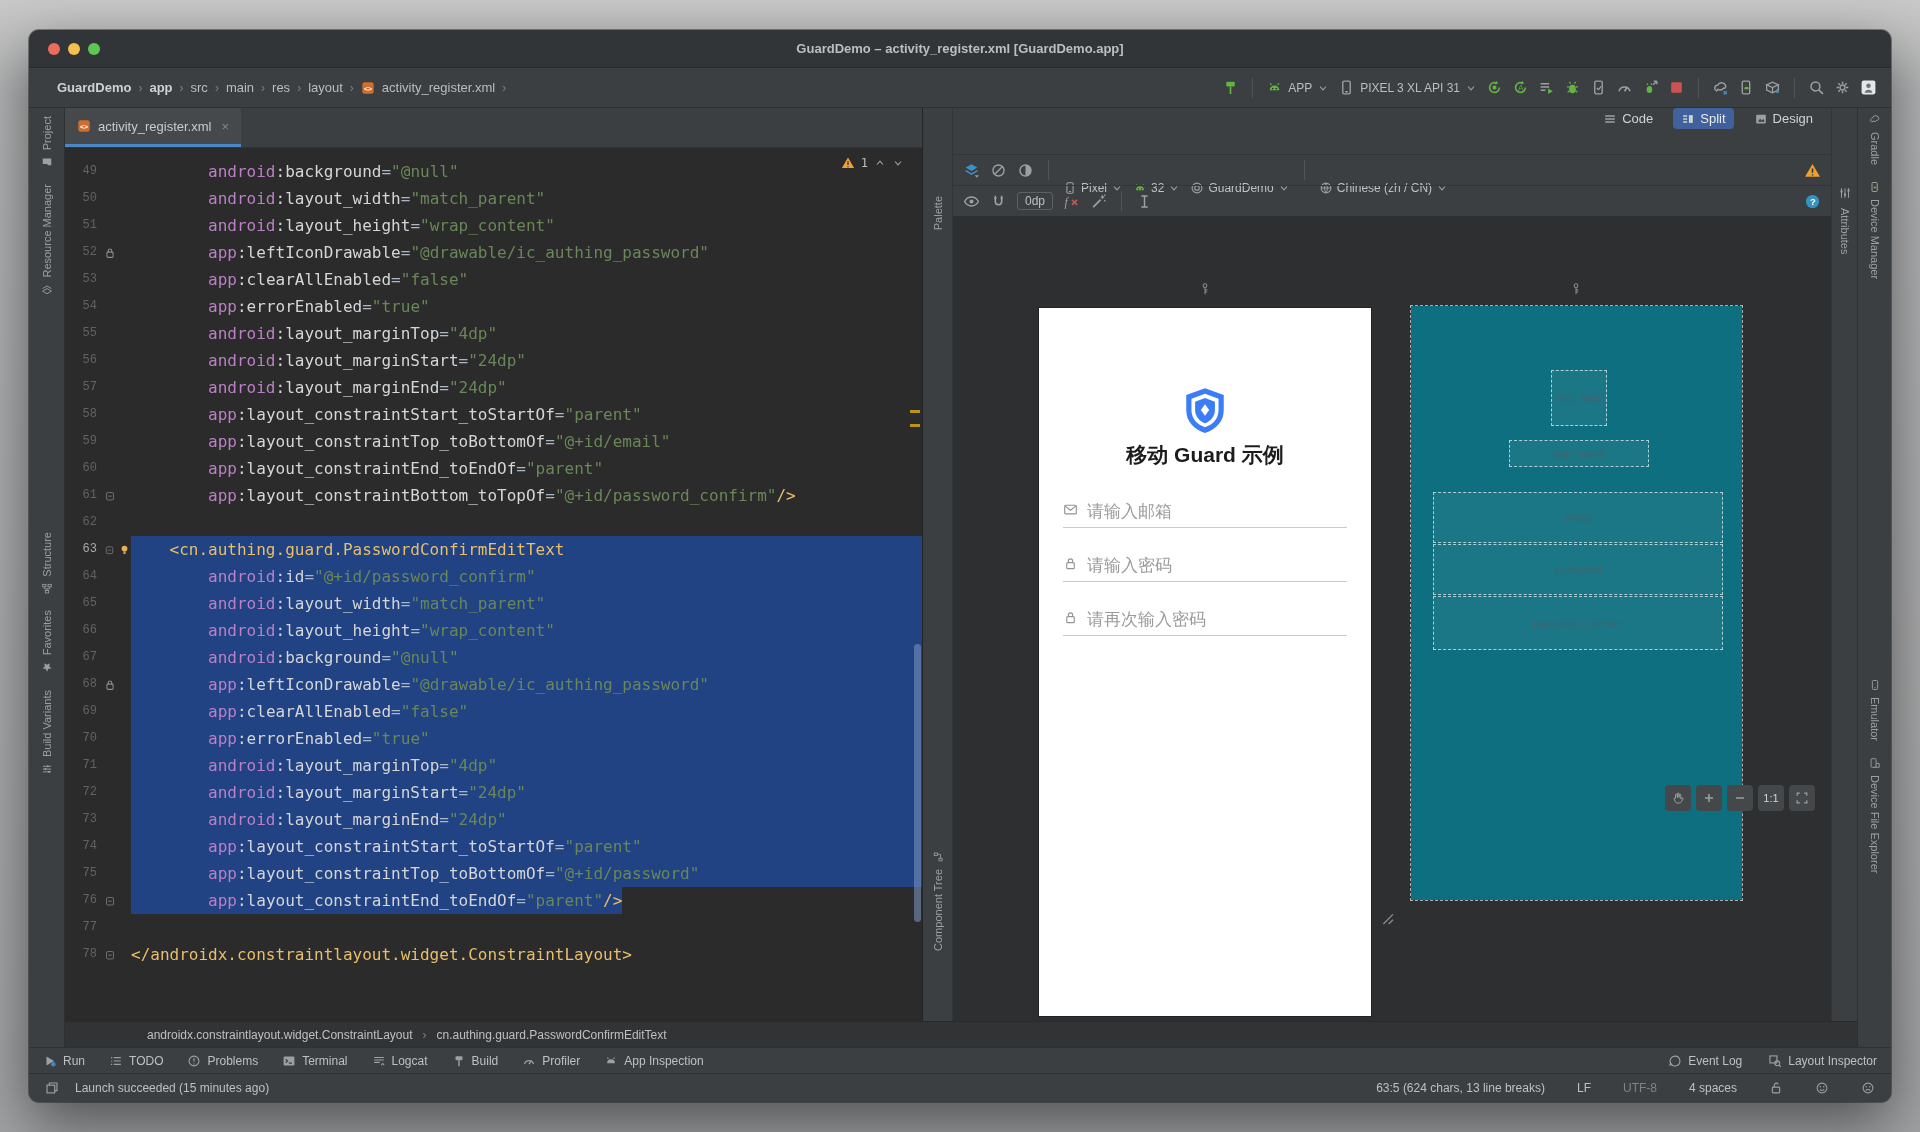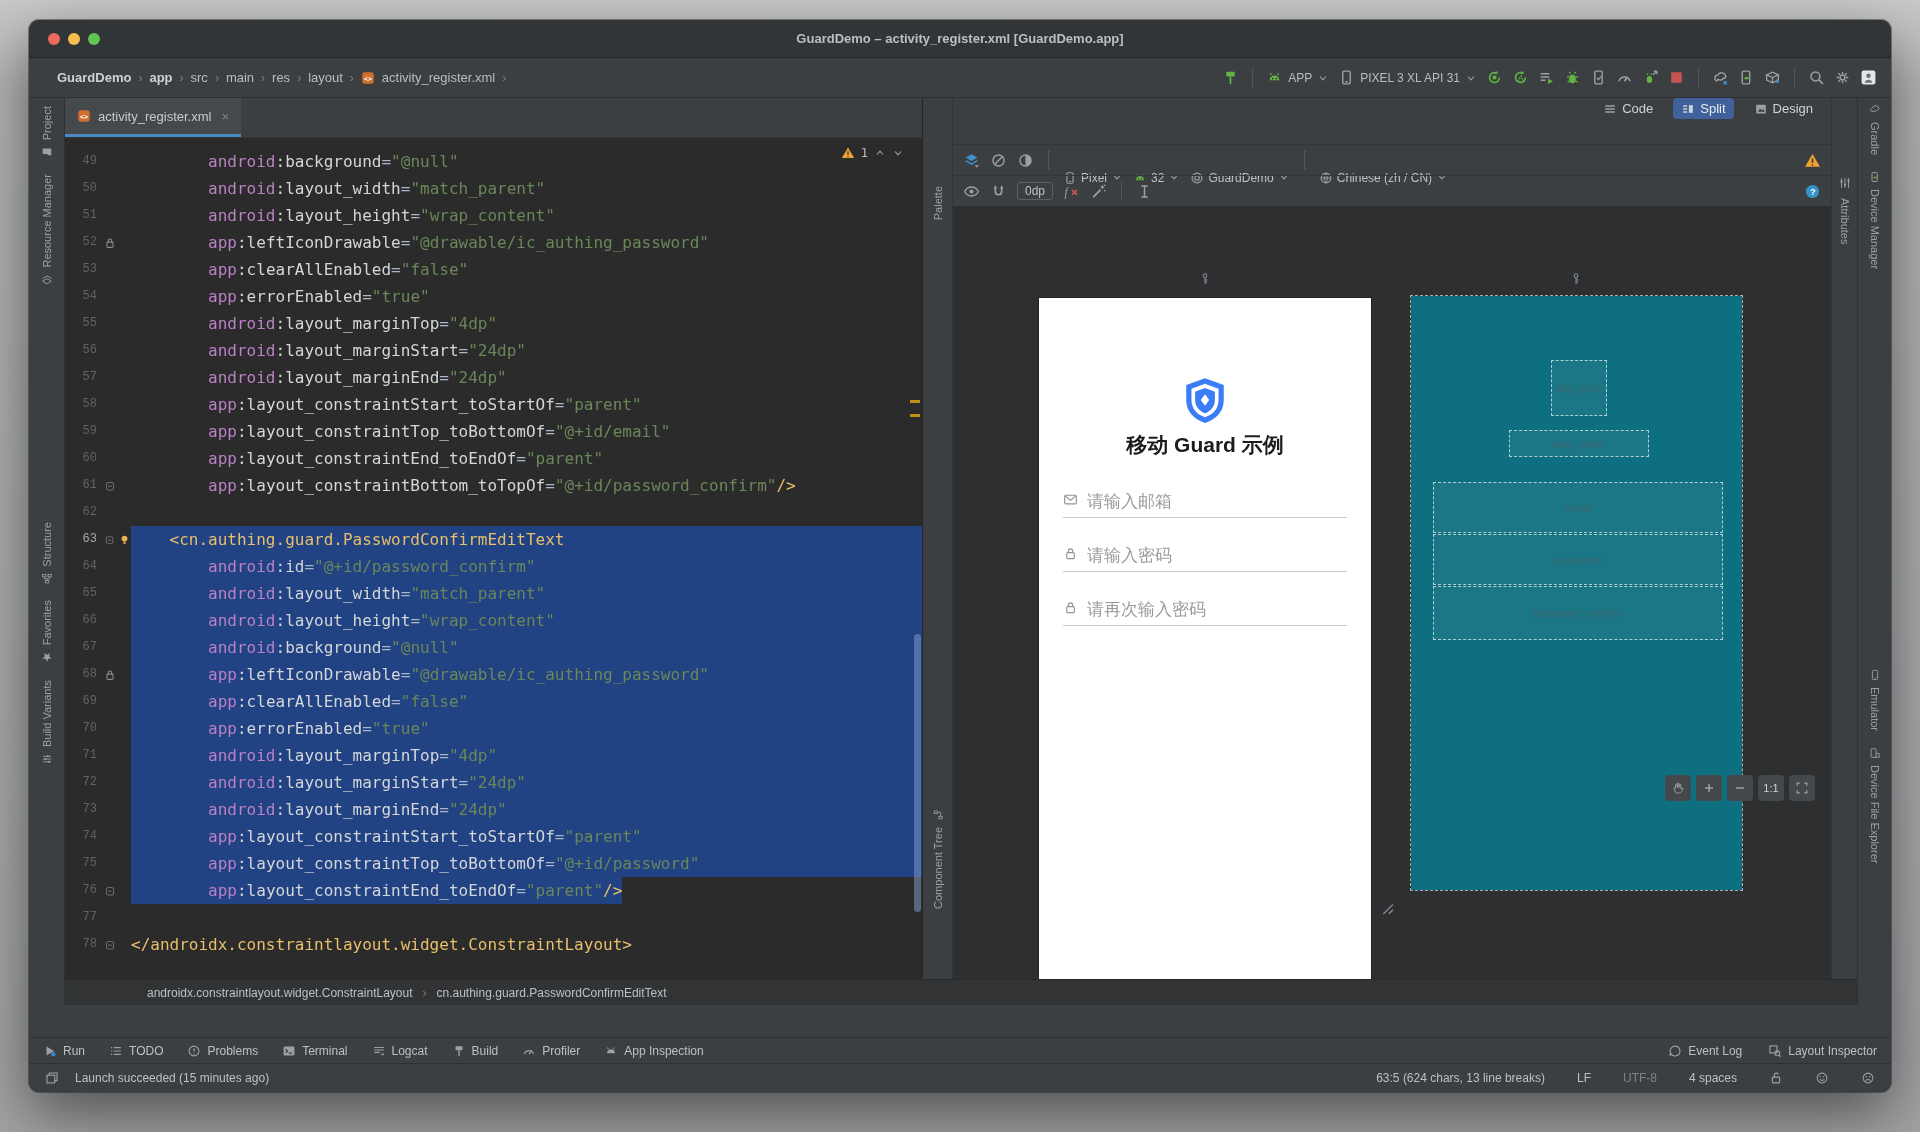--- a/index.html
+++ b/index.html
@@ -1,20 +1,20 @@
 <!DOCTYPE html>
 <html><head>
 <meta charset="utf-8">
 <style>
   * { margin:0; padding:0; box-sizing:border-box; }
   html,body { width:1920px; height:1132px; overflow:hidden; }
   body { font-family:"Liberation Sans", sans-serif; }
   .desktop { position:relative; width:1920px; height:1132px;
     background:linear-gradient(180deg,#c9c9c9 0%,#b3b4b5 8%,#a2a3a5 100%); }
-  .window { position:absolute; left:29px; top:20px; width:1862px; height:1072px;
+  .window { position:absolute; left:29px; top:30px; width:1862px; height:1072px;
     background:#3c3f41; border-radius:10px; overflow:hidden;
     box-shadow:0 22px 60px rgba(0,0,0,.5), 0 0 0 1px rgba(0,0,0,.35);
     display:flex; flex-direction:column; }
 
   
   .titlebar { height:38px; background:#323537; position:relative; flex:0 0 auto;
     display:flex; align-items:center; justify-content:center; border-bottom:1px solid #282b2d;}
   .lights { position:absolute; left:19px; top:13px; display:flex; gap:8px; }
   .light { width:12px; height:12px; border-radius:50%; }
   .light.r { background:#ec6a5e; } .light.y { background:#f5bf4f; } .light.g { background:#61c554; }
@@ -80,21 +80,21 @@
   .astrip { width:26px; flex:0 0 auto; background:#3c3f41; border-left:1px solid #333638;
     display:flex; flex-direction:column; align-items:center; padding-top:78px; gap:8px; }
   .dmain { flex:1 1 auto; display:flex; flex-direction:column; min-width:0; }
   .modebar { height:46px; flex:0 0 auto; display:flex; align-items:flex-start; justify-content:flex-end;
     padding:0 10px 6px 0; gap:12px; }
   .mbtn { display:flex; align-items:center; gap:5px; color:#cfd2d4; font-size:13px;
     padding:3px 8px; border-radius:4px; }
   .mbtn.active { background:#41619c; color:#e8eaec; }
   .dtb { height:31px; flex:0 0 auto; display:flex; align-items:center; gap:10px;
     border-top:1px solid #333638; padding:0 10px; font-size:12px; color:#bcc0c3; }
-  .dd { display:flex; gap:4px; white-space:nowrap;margin-top:35px; }
+  .dd { display:flex; align-items:center; gap:4px; white-space:nowrap;margin-top:35px; }
   .dpbox { border:1px solid #5c6062; border-radius:3px; padding:1px 7px; color:#bcc0c3; font-size:12px; }
   .canvas { flex:1 1 auto; position:relative; background:#2d2f31; overflow:hidden; }
 
   .phone-white { position:absolute; left:86px; top:92px; width:332px; height:708px; background:#ffffff;
     box-shadow:0 0 0 1px rgba(0,0,0,.25); }
   .dheader { position:absolute; width:14px; height:18px; color:#8a8d90; }
   .shield { position:absolute; left:141px; top:77px; width:50px; height:50px; }
   .ptitle { position:absolute; left:0; top:133px; width:100%; text-align:center;
     font-size:21px; font-weight:bold; color:#1c1c1c; }
   .field { position:absolute; left:24px; right:24px; height:36px; }
@@ -116,21 +116,21 @@
   .zoomrail { position:absolute; right:16px; top:569px; display:flex; flex-direction:row; gap:5px; }
   .zbtn { width:26px; height:26px; background:#45484a; border-radius:4px; color:#cfd2d4;
     display:flex; align-items:center; justify-content:center; font-size:11px; }
   .zbtn.hand { margin-bottom:16px; }
 
   
   .crumb2 { height:26px; flex:0 0 auto; background:#313335; border-top:1px solid #282a2c;
     display:flex; align-items:center; padding-left:82px; gap:10px; font-size:12px; color:#bcc0c3; }
   .crumb2 .sep { color:#7d8184; }
   .bbar { height:26px; flex:0 0 auto; background:#3c3f41; border-top:1px solid #2e3133;
-    display:flex; padding:0 14px 0 14px; gap:40px; font-size:12px; color:#bcc0c3;margin-top:32px; }
+    display:flex; padding:0 14px 0 14px; gap:40px; font-size:12px; color:#bcc0c3; }
   .bitem { display:flex; align-items:center; gap:6px; white-space:nowrap; }
   .bbar .rgt { margin-left:auto; display:flex; gap:26px; }
   .statusbar { height:29px; flex:0 0 auto; background:#3c3f41; border-top:1px solid #2e3133;
     display:flex; align-items:center; padding:0 16px; gap:16px; font-size:12px; color:#bcc0c3; }
   .statusbar .rgt { margin-left:auto; display:flex; align-items:center; gap:32px; }
 </style>
 </head>
 <body>
 
 <div class="desktop">

